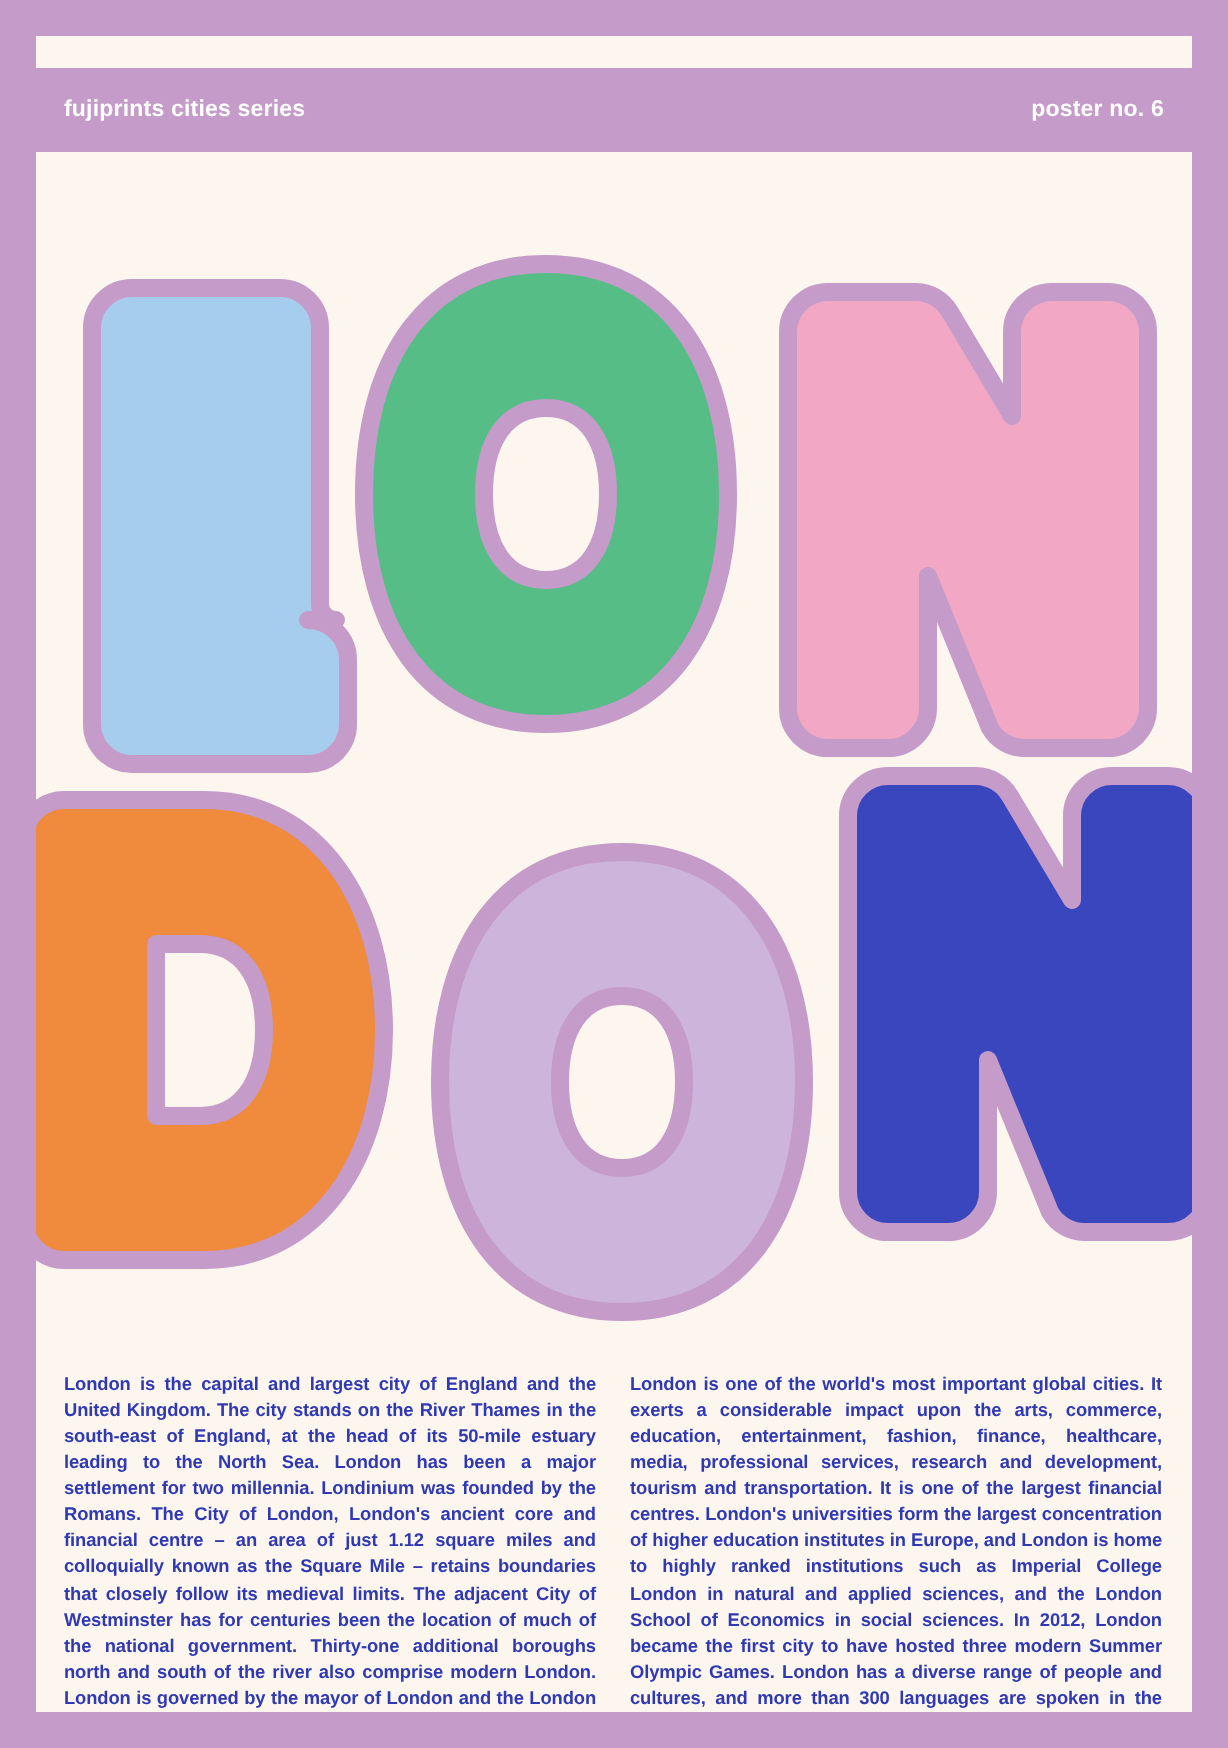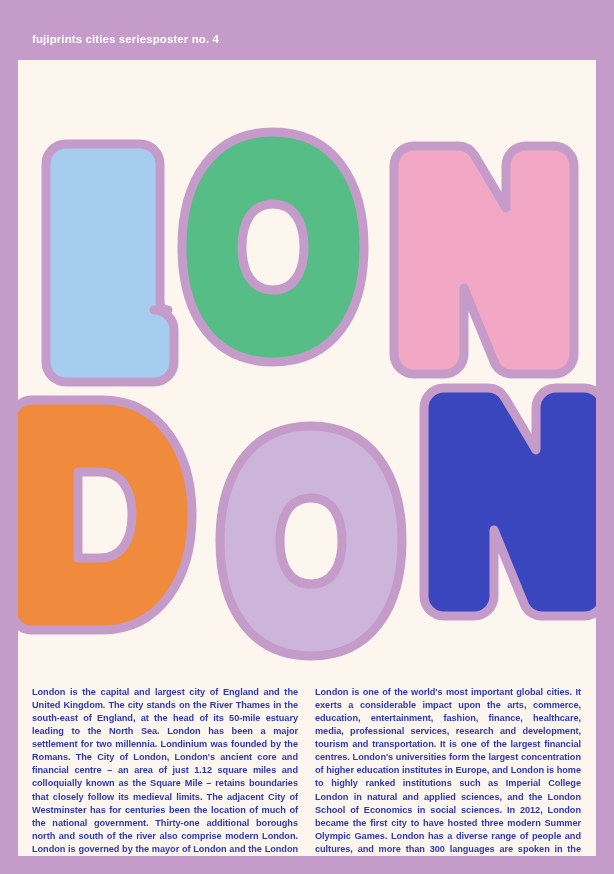--- a/index.html
+++ b/index.html
@@ -27,28 +27,28 @@
     width: 578px;
     height: 838px;
     background: #fdf6ef;
     box-sizing: border-box;
     overflow: hidden;
   }
   
   .header {
     position: absolute;
     left: 0;
-    top: 0;
+    top: 16px;
     width: 578px;
     height: 42px;
     background: #c49bc9;
     box-sizing: border-box;
     display: flex;
     align-items: center;
-    justify-content: flex-start;
+    justify-content: space-between;
     padding: 0 14px;
   }
   .header-left, .header-right {
     color: #ffffff;
     font-size: 11.5px;
     font-weight: bold;
     letter-spacing: 0.1px;
   }
   
   .letters {
@@ -87,21 +87,21 @@
   }
 </style>
 </head>
 <body>
 
 <div id="poster">
   <div class="inner">
 
     <div class="header">
       <div class="header-left">fujiprints cities series</div>
-      <div class="header-right">poster no. 4</div>
+      <div class="header-right">poster no. 6</div>
     </div>
 
     <div class="letters">
 
       <div class="letter" style="left:18px; top:74px;">
         <svg width="150" height="260" viewBox="0 0 150 260">
           <path d="M30 10 H104 a20 20 0 0 1 20 20 V168 a8 8 0 0 0 8 8 H118
                    a20 20 0 0 1 20 20 V228 a20 20 0 0 1 -20 20 H30
                    a20 20 0 0 1 -20 -20 V30 a20 20 0 0 1 20 -20 Z" fill="#a7cdee" stroke="#c49bc9" stroke-width="9" stroke-linejoin="round"></path>
         </svg>

